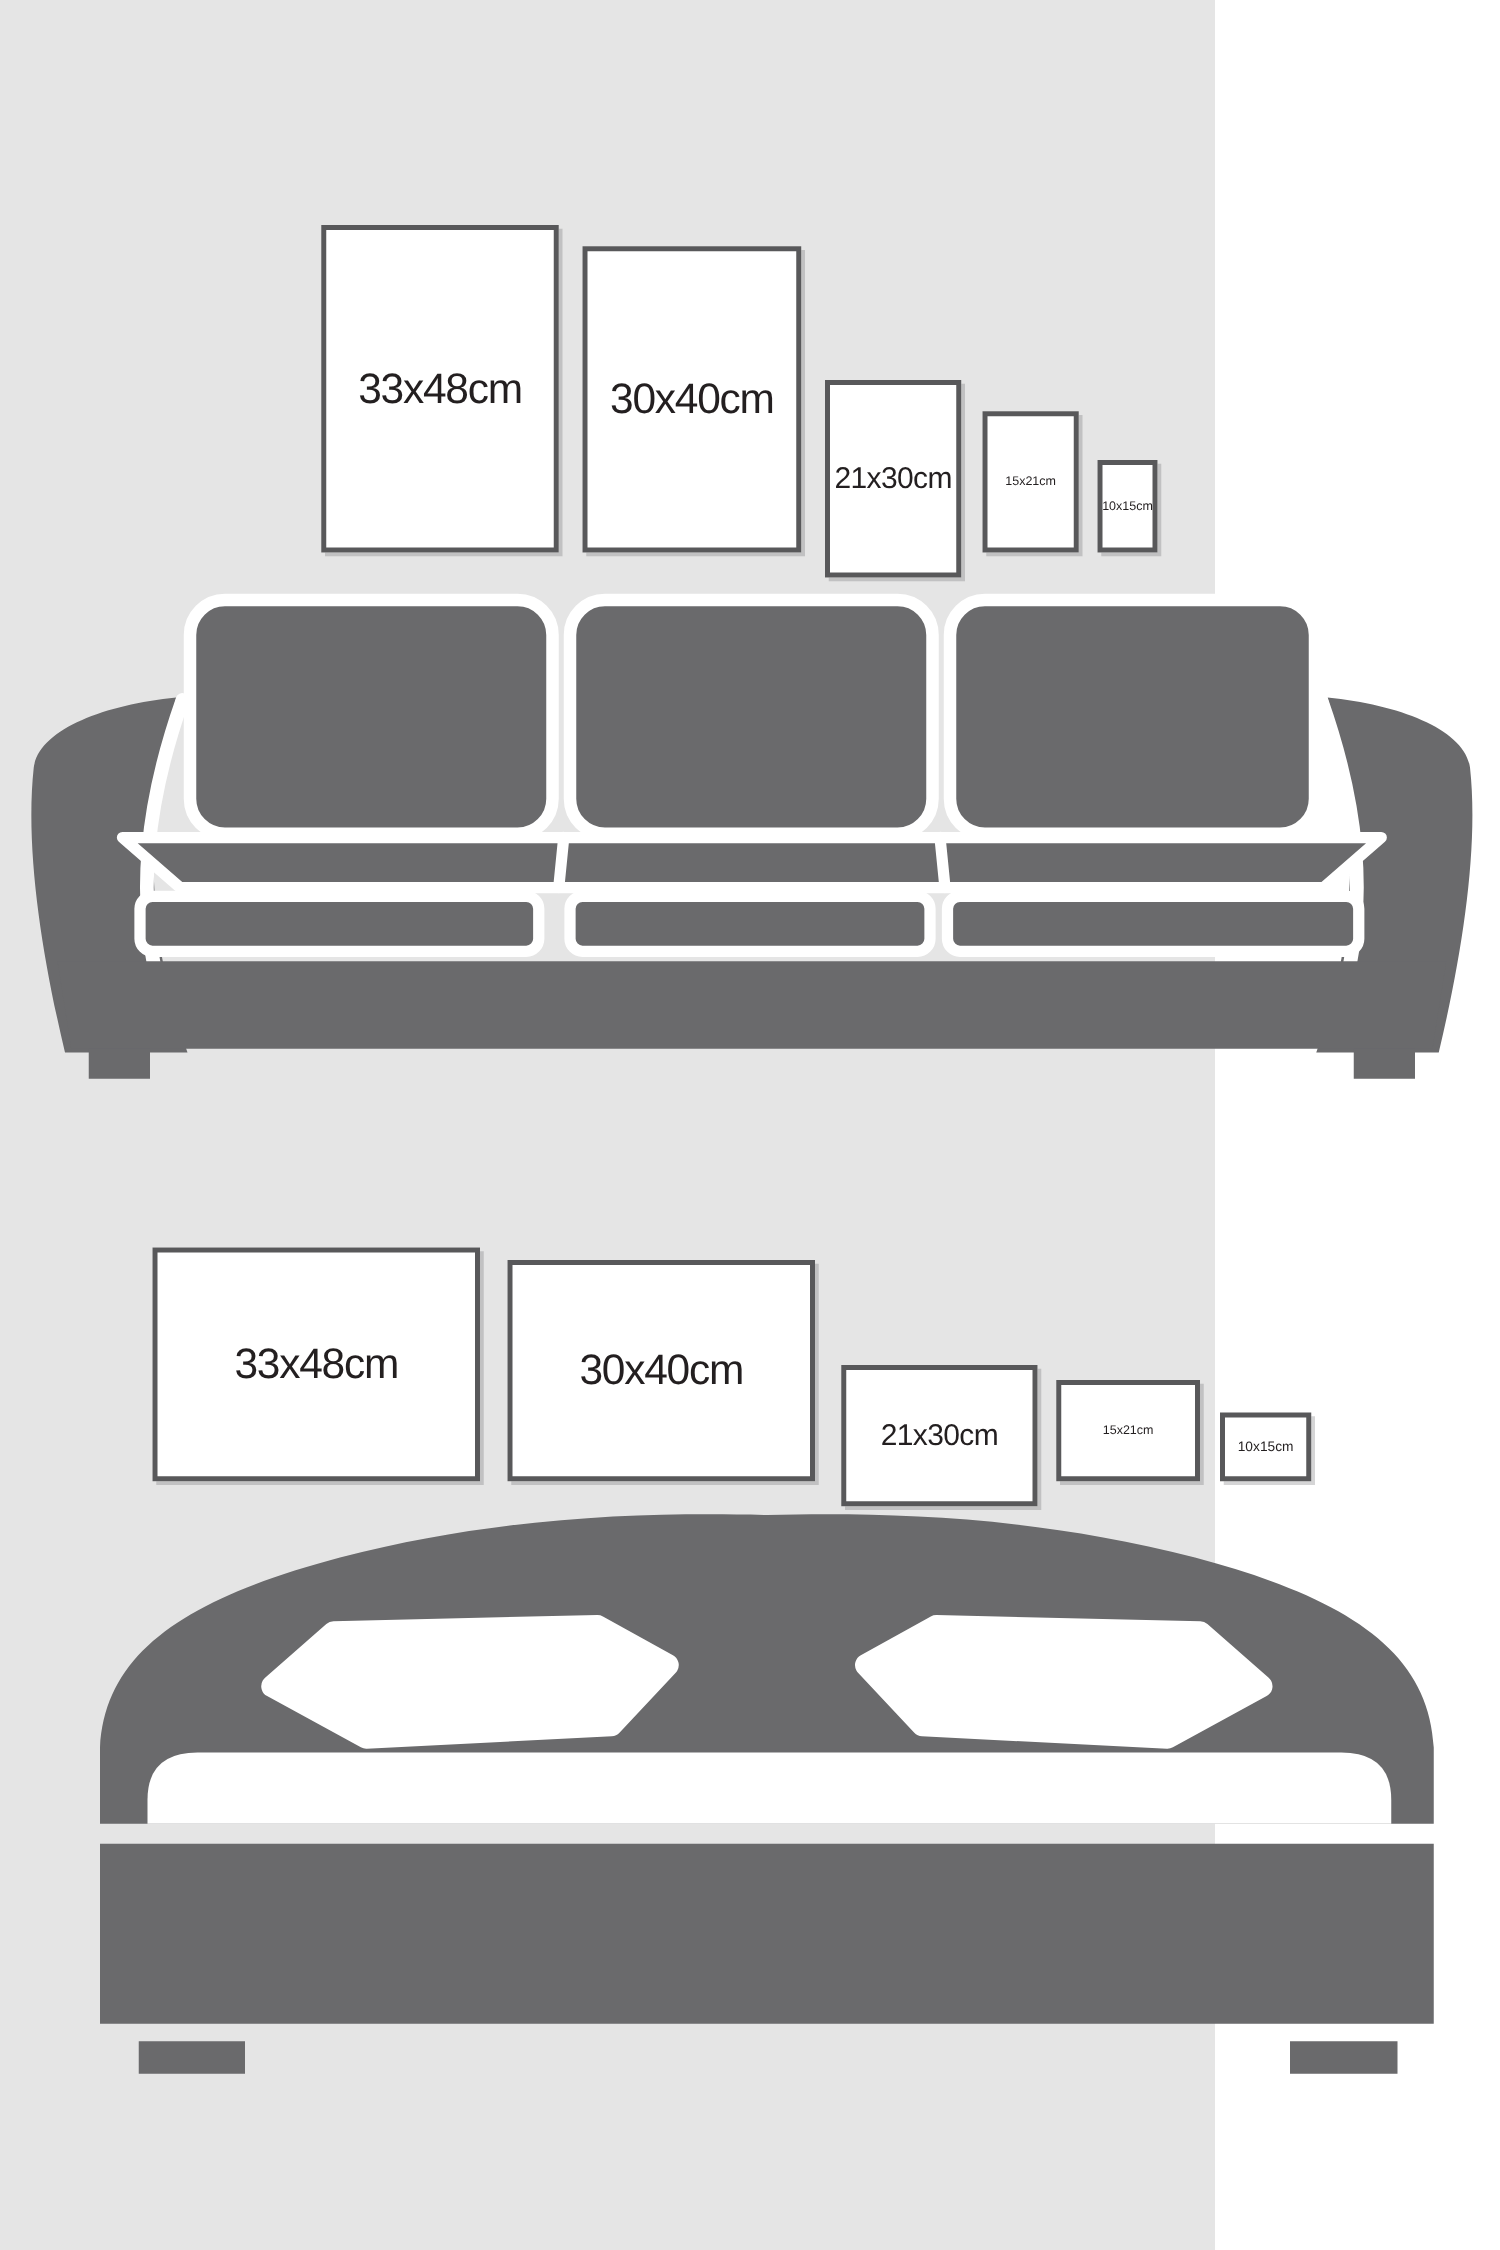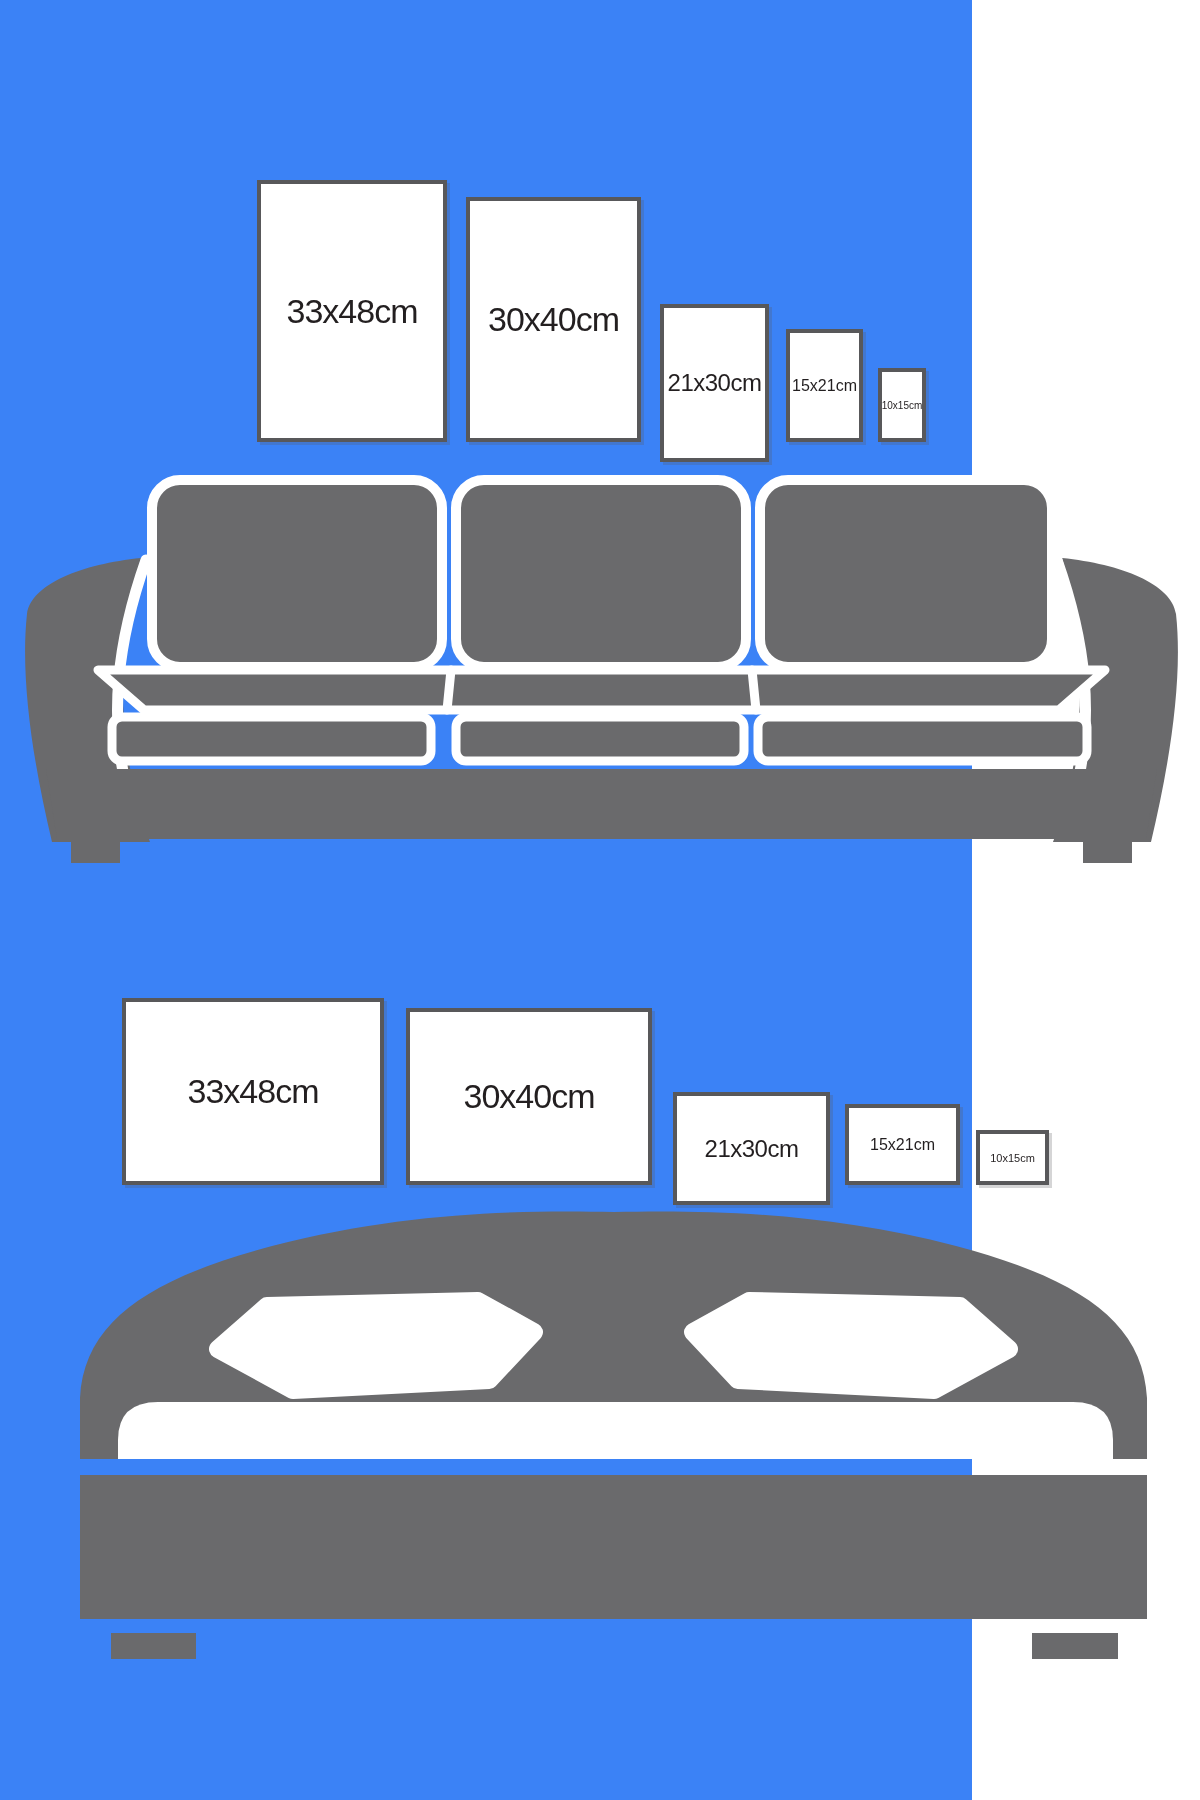--- a/index.html
+++ b/index.html
@@ -2,40 +2,40 @@
 <html style="--furniture: #6a6a6c; --frame_border: #58585a; --text: #231f20; --background: #ffffff;"><head>
 <meta charset="utf-8">
 <style>
   html,body{margin:0;padding:0;}
   body{
     background:#ffffff;
     font-family:"Liberation Sans", sans-serif;
     width:1200px;height:1800px;overflow:hidden;
   }
   .canvas{
-    position:relative;width:972px;height:1800px;background:#3b82f6;
+    position:relative;width:972px;height:1800px;background:#e5e5e5;
   }
   .art{
     position:absolute;left:0;top:0;width:1200px;height:1800px;
   }
   .furn{fill:var(--furniture,#6a6a6c);}
   .wstroke{stroke:#ffffff;fill:none;stroke-linecap:round;}
   .wfill{fill:#ffffff;}
   .frame{
     position:absolute;
     background:#ffffff;
     border:4px solid var(--frame_border,#58585a);
     box-sizing:border-box;
     display:flex;align-items:center;justify-content:center;
     box-shadow:3px 3px 0 rgba(88,88,91,0.25);
     color:var(--text,#231f20);
   }
   .lbl-xl{font-size:34px;letter-spacing:-1px;}
   .lbl-lg{font-size:24px;letter-spacing:-0.5px;margin-top:20px;}
-  .lbl-md{font-size:16px;}
+  .lbl-md{font-size:10px;}
   .lbl-sm{font-size:10px;}
   .lbl-sm2{font-size:11px;}
 </style>
 </head>
 <body>
 
 <div class="canvas">
 
   <svg class="art" viewBox="0 0 1200 1800" aria-hidden="true">
 

